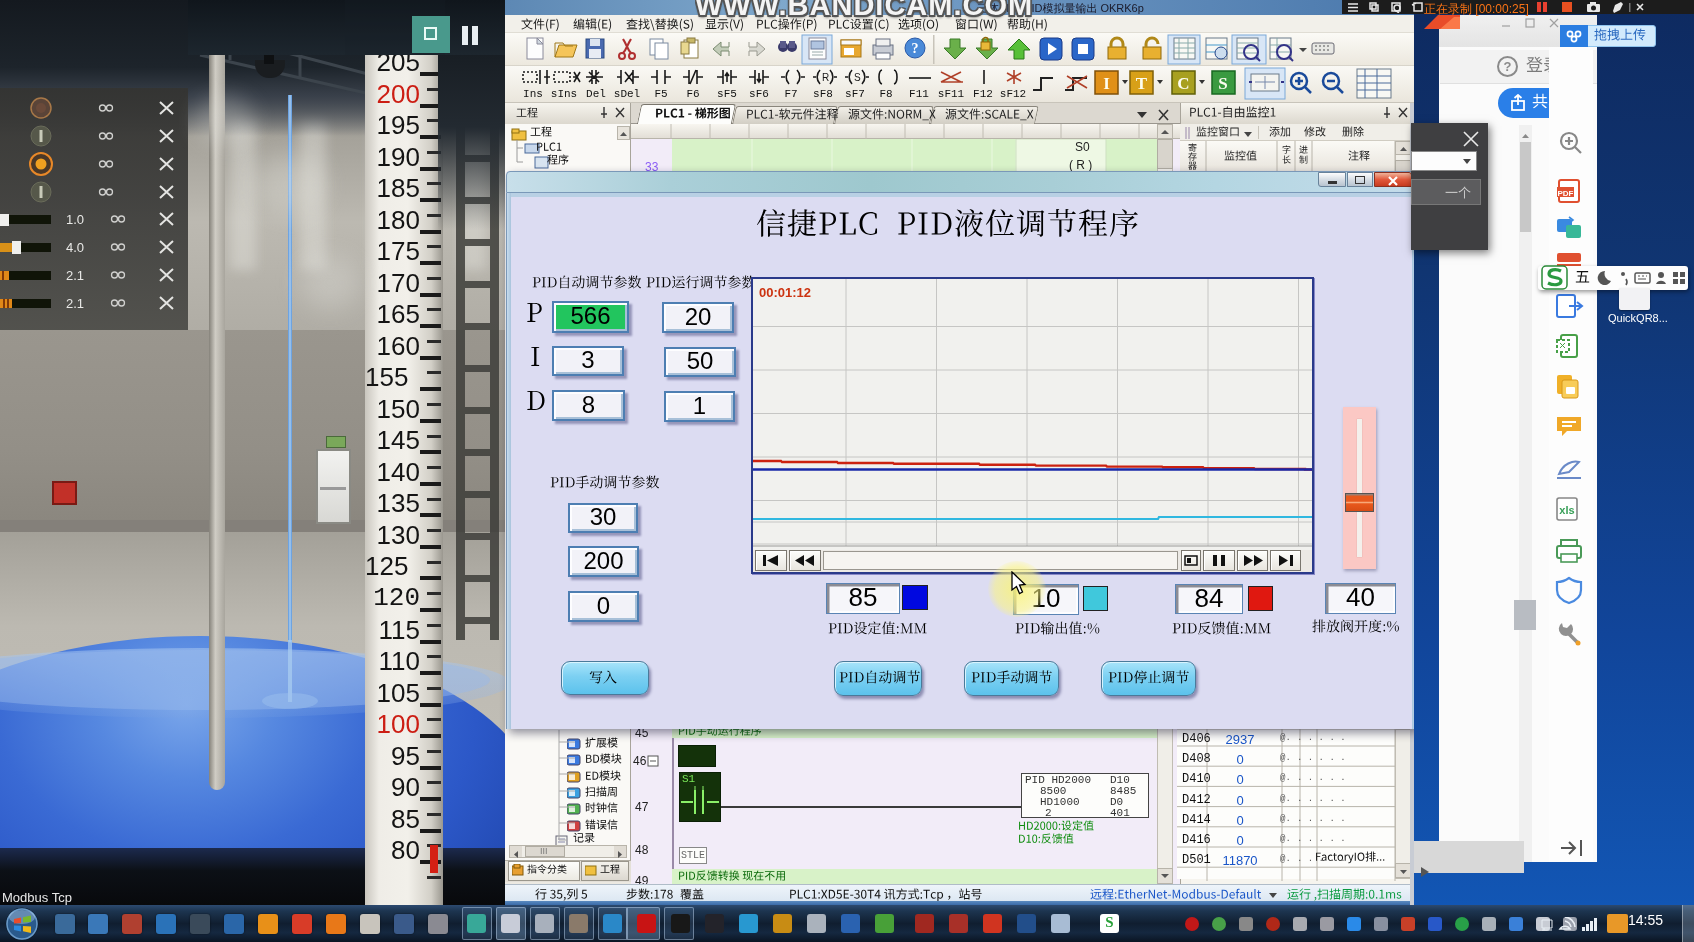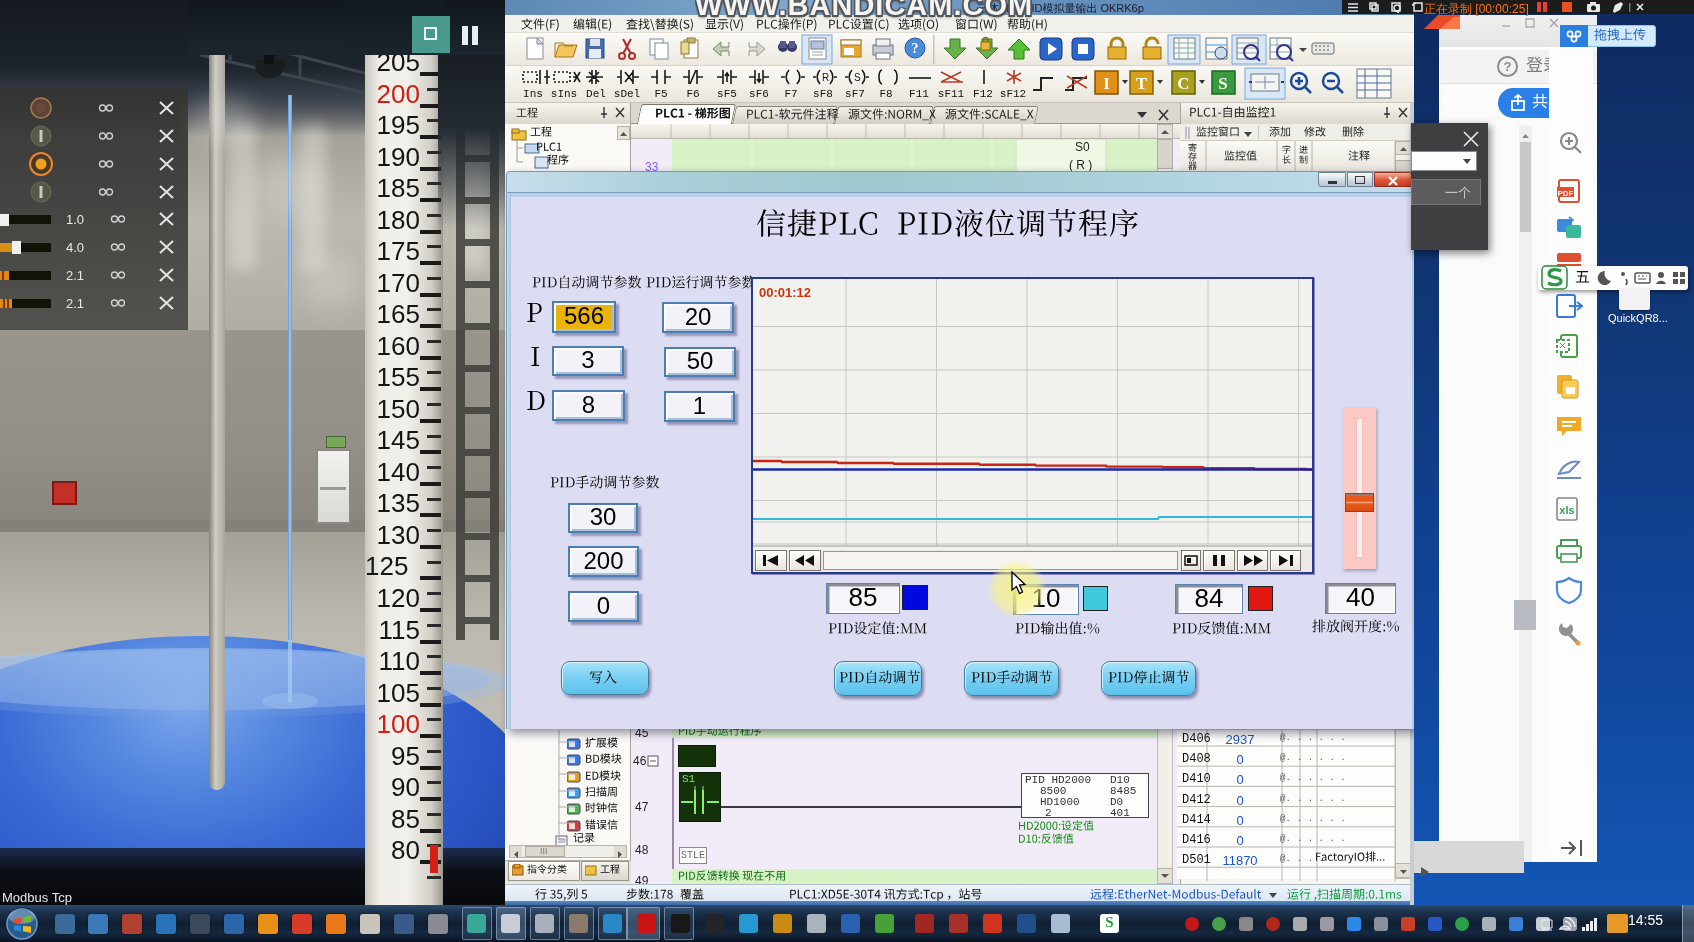--- a/index.html
+++ b/index.html
@@ -180,42 +180,42 @@
         <div class="a" style="left:62px;top:277px;width:14px;height:3px;background:#2a2a2a"></div>
         <div class="a" style="left:0;top:268px;width:55px;text-align:right;font-family:Liberation Sans,sans-serif;font-size:26px;color:#141414">170</div>
         <div class="a" style="left:55px;top:293px;width:21px;height:4px;background:#1a1a1a"></div>
         <div class="a" style="left:62px;top:308px;width:14px;height:3px;background:#2a2a2a"></div>
         <div class="a" style="left:0;top:299px;width:55px;text-align:right;font-family:Liberation Sans,sans-serif;font-size:26px;color:#141414">165</div>
         <div class="a" style="left:55px;top:324px;width:21px;height:4px;background:#1a1a1a"></div>
         <div class="a" style="left:62px;top:340px;width:14px;height:3px;background:#2a2a2a"></div>
         <div class="a" style="left:0;top:331px;width:55px;text-align:right;font-family:Liberation Sans,sans-serif;font-size:26px;color:#141414">160</div>
         <div class="a" style="left:55px;top:356px;width:21px;height:4px;background:#1a1a1a"></div>
         <div class="a" style="left:62px;top:371px;width:14px;height:3px;background:#2a2a2a"></div>
-        <div class="a" style="left:0;top:362px;width:55px;text-align:right;font-family:Liberation Sans,sans-serif;font-size:26px;color:#141414">155</div>
+        <div class="a" style="left:0;top:362px;width:55px;font-family:Liberation Sans,sans-serif;font-size:26px;color:#141414">155</div>
         <div class="a" style="left:55px;top:387px;width:21px;height:4px;background:#1a1a1a"></div>
         <div class="a" style="left:62px;top:403px;width:14px;height:3px;background:#2a2a2a"></div>
         <div class="a" style="left:0;top:394px;width:55px;text-align:right;font-family:Liberation Sans,sans-serif;font-size:26px;color:#141414">150</div>
         <div class="a" style="left:55px;top:419px;width:21px;height:4px;background:#1a1a1a"></div>
         <div class="a" style="left:62px;top:435px;width:14px;height:3px;background:#2a2a2a"></div>
         <div class="a" style="left:0;top:425px;width:55px;text-align:right;font-family:Liberation Sans,sans-serif;font-size:26px;color:#141414">145</div>
         <div class="a" style="left:55px;top:450px;width:21px;height:4px;background:#1a1a1a"></div>
         <div class="a" style="left:62px;top:466px;width:14px;height:3px;background:#2a2a2a"></div>
         <div class="a" style="left:0;top:457px;width:55px;text-align:right;font-family:Liberation Sans,sans-serif;font-size:26px;color:#141414">140</div>
         <div class="a" style="left:55px;top:482px;width:21px;height:4px;background:#1a1a1a"></div>
         <div class="a" style="left:62px;top:498px;width:14px;height:3px;background:#2a2a2a"></div>
         <div class="a" style="left:0;top:488px;width:55px;text-align:right;font-family:Liberation Sans,sans-serif;font-size:26px;color:#141414">135</div>
         <div class="a" style="left:55px;top:513px;width:21px;height:4px;background:#1a1a1a"></div>
         <div class="a" style="left:62px;top:529px;width:14px;height:3px;background:#2a2a2a"></div>
         <div class="a" style="left:0;top:520px;width:55px;text-align:right;font-family:Liberation Sans,sans-serif;font-size:26px;color:#141414">130</div>
         <div class="a" style="left:55px;top:545px;width:21px;height:4px;background:#1a1a1a"></div>
         <div class="a" style="left:62px;top:561px;width:14px;height:3px;background:#2a2a2a"></div>
         <div class="a" style="left:0;top:551px;width:55px;text-align:left;font-family:Liberation Sans,sans-serif;font-size:26px;color:#141414">125</div>
         <div class="a" style="left:55px;top:576px;width:21px;height:4px;background:#1a1a1a"></div>
         <div class="a" style="left:62px;top:592px;width:14px;height:3px;background:#2a2a2a"></div>
-        <div class="a" style="left:0;top:583px;width:55px;text-align:right;font-family:Liberation Sans, sans-serif;font-size:26px;color:#141414">120</div>
+        <div class="a" style="left:0;top:583px;width:55px;text-align:right;font-family:Liberation Mono, monospace;font-size:26px;color:#141414">120</div>
         <div class="a" style="left:55px;top:608px;width:21px;height:4px;background:#1a1a1a"></div>
         <div class="a" style="left:62px;top:624px;width:14px;height:3px;background:#2a2a2a"></div>
         <div class="a" style="left:0;top:615px;width:55px;text-align:right;font-family:Liberation Sans,sans-serif;font-size:26px;color:#141414">115</div>
         <div class="a" style="left:55px;top:640px;width:21px;height:4px;background:#1a1a1a"></div>
         <div class="a" style="left:62px;top:655px;width:14px;height:3px;background:#2a2a2a"></div>
         <div class="a" style="left:0;top:646px;width:55px;text-align:right;font-family:Liberation Sans,sans-serif;font-size:26px;color:#141414">110</div>
         <div class="a" style="left:55px;top:671px;width:21px;height:4px;background:#1a1a1a"></div>
         <div class="a" style="left:62px;top:687px;width:14px;height:3px;background:#2a2a2a"></div>
         <div class="a" style="left:0;top:678px;width:55px;text-align:right;font-family:Liberation Sans,sans-serif;font-size:26px;color:#141414">105</div>
         <div class="a" style="left:55px;top:703px;width:21px;height:4px;background:#1a1a1a"></div>
@@ -1288,21 +1288,21 @@
       <svg class="t " style="left:24px;top:172px" width="12" height="38" viewBox="0 0 115.38461538461539 365.3846153846154">
         <g fill="#000" transform="translate(0 220.0) scale(1 -1)">
           <path transform="translate(0.0 0)" d="M13 174L39 172C40 148 40 123 40 98L40 84C40 59 40 34 39 10L13 8L13 0L88 0L88 8L62 10C62 34 62 59 62 84L62 98C62 123 62 148 62 172L88 174L88 182L13 182Z"></path>
         </g>
       </svg>
       <svg class="t " style="left:20px;top:216px" width="22" height="38" viewBox="0 0 211.53846153846155 365.3846153846154">
         <g fill="#000" transform="translate(0 220.0) scale(1 -1)">
           <path transform="translate(0.0 0)" d="M13 174L39 172C39 148 39 122 39 96L39 90C39 60 39 34 39 10L13 8L13 0L84 0C143 0 178 35 178 91C178 149 144 182 88 182L13 182ZM62 8C62 34 62 59 62 90L62 96C62 123 62 149 62 174L85 174C130 174 155 145 155 91C155 40 130 8 82 8Z"></path>
         </g>
       </svg>
-      <div class="a" style="left:46px;top:130px;width:64px;height:32px;background:#eab308;border:2px solid #4d7eb2;box-shadow:inset 2px 2px 0 #fdfdff,inset -2px -2px 0 #a8c0d8,2.5px 2.5px 2px rgba(20,20,80,0.35);text-align:center;font-family:Liberation Sans,sans-serif;font-size:24px;color:#000;line-height:26px">566</div>
+      <div class="a" style="left:46px;top:130px;width:77px;height:32px;background:#22c55e;border:2px solid #4d7eb2;box-shadow:inset 2px 2px 0 #fdfdff,inset -2px -2px 0 #a8c0d8,2.5px 2.5px 2px rgba(20,20,80,0.35);text-align:center;font-family:Liberation Sans,sans-serif;font-size:24px;color:#000;line-height:26px">566</div>
       <div class="a" style="left:156px;top:131px;width:72px;height:31px;background:#f2f2f8;border:2px solid #4d7eb2;box-shadow:inset 2px 2px 0 #fdfdff,inset -2px -2px 0 #a8c0d8,2.5px 2.5px 2px rgba(20,20,80,0.35);text-align:center;font-family:Liberation Sans,sans-serif;font-size:24px;color:#000;line-height:25px">20</div>
       <div class="a" style="left:46px;top:175px;width:72px;height:30px;background:#f2f2f8;border:2px solid #4d7eb2;box-shadow:inset 2px 2px 0 #fdfdff,inset -2px -2px 0 #a8c0d8,2.5px 2.5px 2px rgba(20,20,80,0.35);text-align:center;font-family:Liberation Sans,sans-serif;font-size:24px;color:#000;line-height:24px">3</div>
       <div class="a" style="left:158px;top:176px;width:72px;height:30px;background:#f2f2f8;border:2px solid #4d7eb2;box-shadow:inset 2px 2px 0 #fdfdff,inset -2px -2px 0 #a8c0d8,2.5px 2.5px 2px rgba(20,20,80,0.35);text-align:center;font-family:Liberation Sans,sans-serif;font-size:24px;color:#000;line-height:24px">50</div>
       <div class="a" style="left:46px;top:219px;width:73px;height:31px;background:#f2f2f8;border:2px solid #4d7eb2;box-shadow:inset 2px 2px 0 #fdfdff,inset -2px -2px 0 #a8c0d8,2.5px 2.5px 2px rgba(20,20,80,0.35);text-align:center;font-family:Liberation Sans,sans-serif;font-size:24px;color:#000;line-height:25px">8</div>
       <div class="a" style="left:158px;top:220px;width:71px;height:31px;background:#f2f2f8;border:2px solid #4d7eb2;box-shadow:inset 2px 2px 0 #fdfdff,inset -2px -2px 0 #a8c0d8,2.5px 2.5px 2px rgba(20,20,80,0.35);text-align:center;font-family:Liberation Sans,sans-serif;font-size:24px;color:#000;line-height:25px">1</div>
       <svg class="t " style="left:44px;top:304px" width="111" height="21" viewBox="0 0 1982.142857142857 375.0">
         <g fill="#000" transform="translate(0 220.0) scale(1 -1)">
           <path transform="translate(0.0 0)" d="M13 174L39 172C39 148 39 123 39 98L39 84C39 59 39 34 39 10L13 8L13 0L90 0L90 8L62 10L62 74L76 74C129 74 151 98 151 129C151 162 130 182 84 182L13 182ZM62 83L62 98C62 124 62 149 62 174L82 174C115 174 130 158 130 129C130 102 114 83 76 83Z"></path>
           <path transform="translate(160.2 0)" d="M13 174L39 172C40 148 40 123 40 98L40 84C40 59 40 34 39 10L13 8L13 0L88 0L88 8L62 10C62 34 62 59 62 84L62 98C62 123 62 148 62 172L88 174L88 182L13 182Z"></path>
           <path transform="translate(261.5 0)" d="M13 174L39 172C39 148 39 122 39 96L39 90C39 60 39 34 39 10L13 8L13 0L84 0C143 0 178 35 178 91C178 149 144 182 88 182L13 182ZM62 8C62 34 62 59 62 90L62 96C62 123 62 149 62 174L85 174C130 174 155 145 155 91C155 40 130 8 82 8Z"></path>

